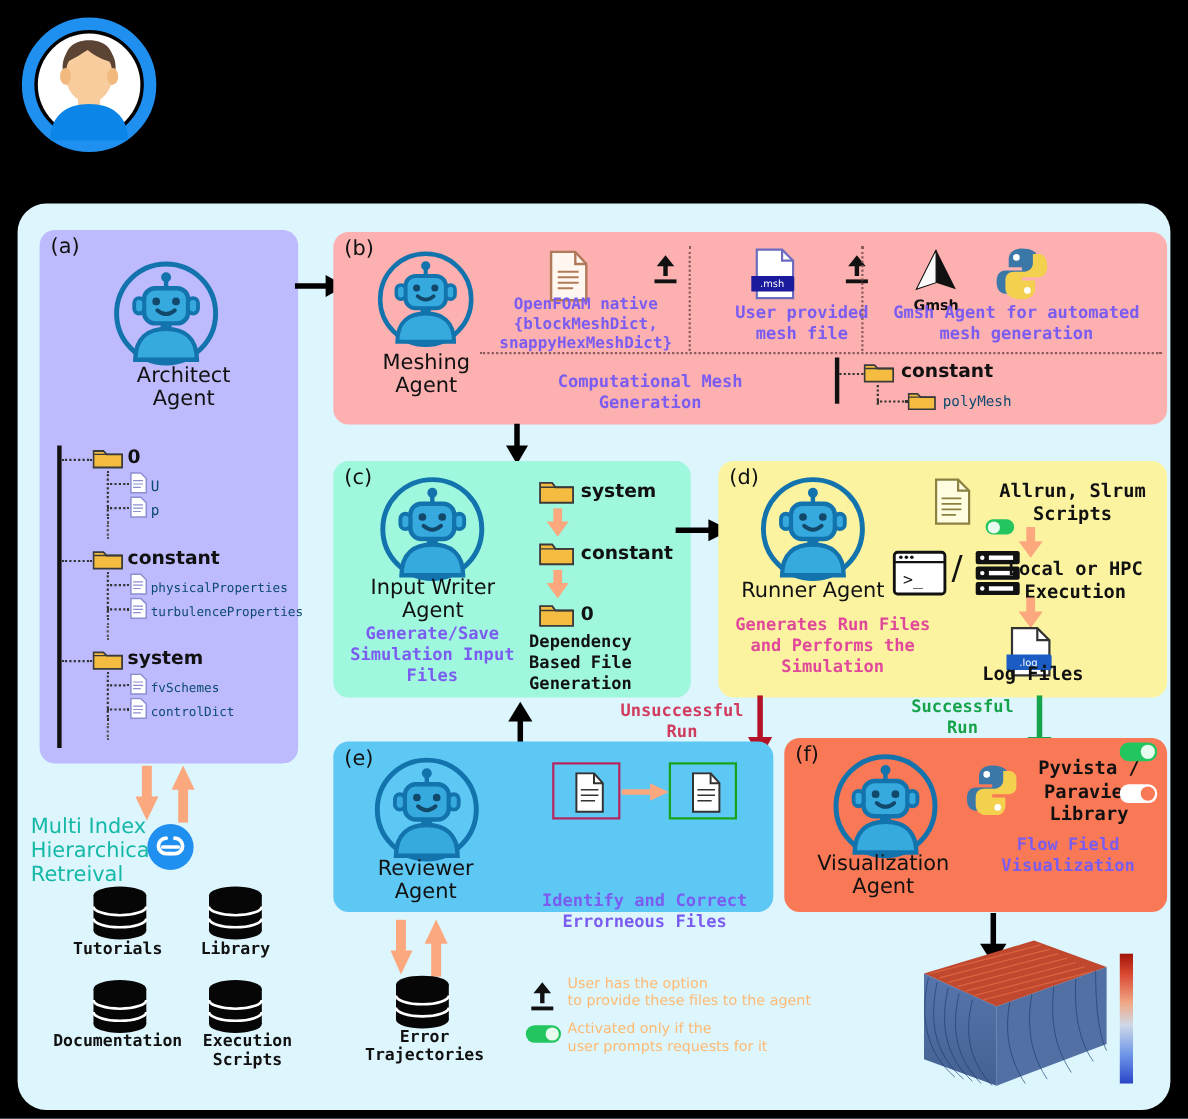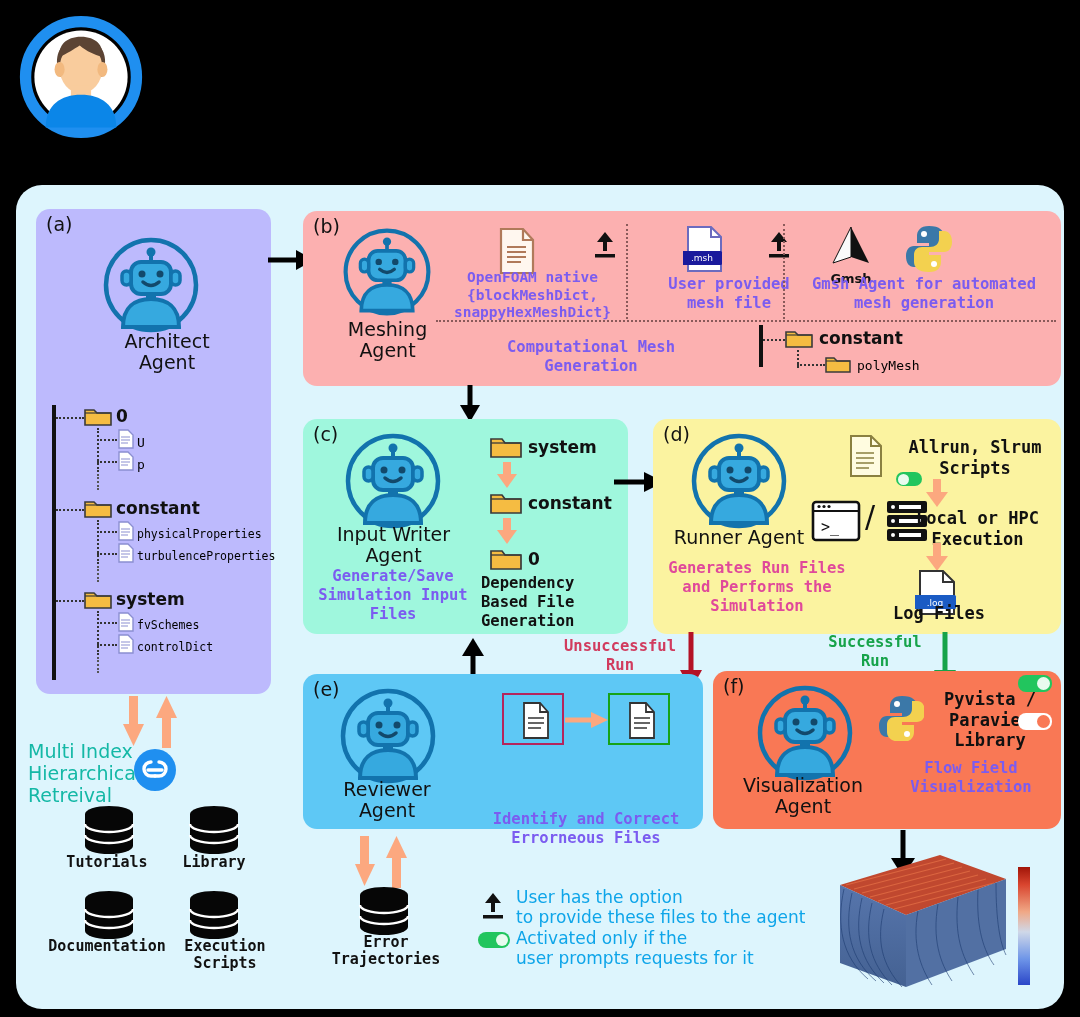--- a/index.html
+++ b/index.html
@@ -57,21 +57,21 @@
     line-height:1.22; text-align:center; white-space:pre-line; font-weight:700;
   }
   .abs { position:absolute; }
 
   
   .tree-bar { position:absolute; width:4px; background:#111; }
   .folder-name {
     font-family:"DejaVu Sans", sans-serif; font-weight:700; font-size:17px; color:#111;
   }
   .file-name {
-    font-family:"DejaVu Sans Mono", monospace; font-size:11.5px; color:#000000;
+    font-family:"DejaVu Sans Mono", monospace; font-size:11.5px; color:#0c4a6e;
   }
   .file-name.big { font-size:13px; }
   .dotline {
     position:absolute; border-top:2px dotted #333; height:0;
   }
   .dotvert {
     position:absolute; border-left:2px dotted #333; width:0;
   }
   .dots-v {
     position:absolute; border-left:2px dotted #555; height:16px;
@@ -83,21 +83,21 @@
     font-family:"DejaVu Sans Mono", monospace; font-size:15px; color:#111;
     text-align:center; white-space:pre-line; line-height:1.15; font-weight:700;
   }
 
   
   .hand-txt {
     font-family:"DejaVu Sans", sans-serif; color:#14b8a6; font-size:19px;
     line-height:1.16; white-space:pre-line;
   }
   .legend-txt {
-    font-family:"DejaVu Sans", sans-serif; color:#0ea5e9; font-size:17px;
+    font-family:"DejaVu Sans", sans-serif; color:#fdba74; font-size:13px;
     line-height:1.2; white-space:pre-line;
   }
   .divider-dotted-v { position:absolute; border-left:2.5px dotted #8a5a5a; }
   .divider-dotted-h { position:absolute; border-top:2.5px dotted #8a5a5a; }
 
   .toggle { width:26px; height:14px; border-radius:8px; position:relative; }
   .toggle.on  { background:#22c55e; }
   .toggle.off { background:#ffffff; }
   .toggle .knob { position:absolute; width:11px; height:11px; border-radius:50%; top:1.5px; }
   .toggle.on  .knob { background:#e8fbef; left:2px; }

